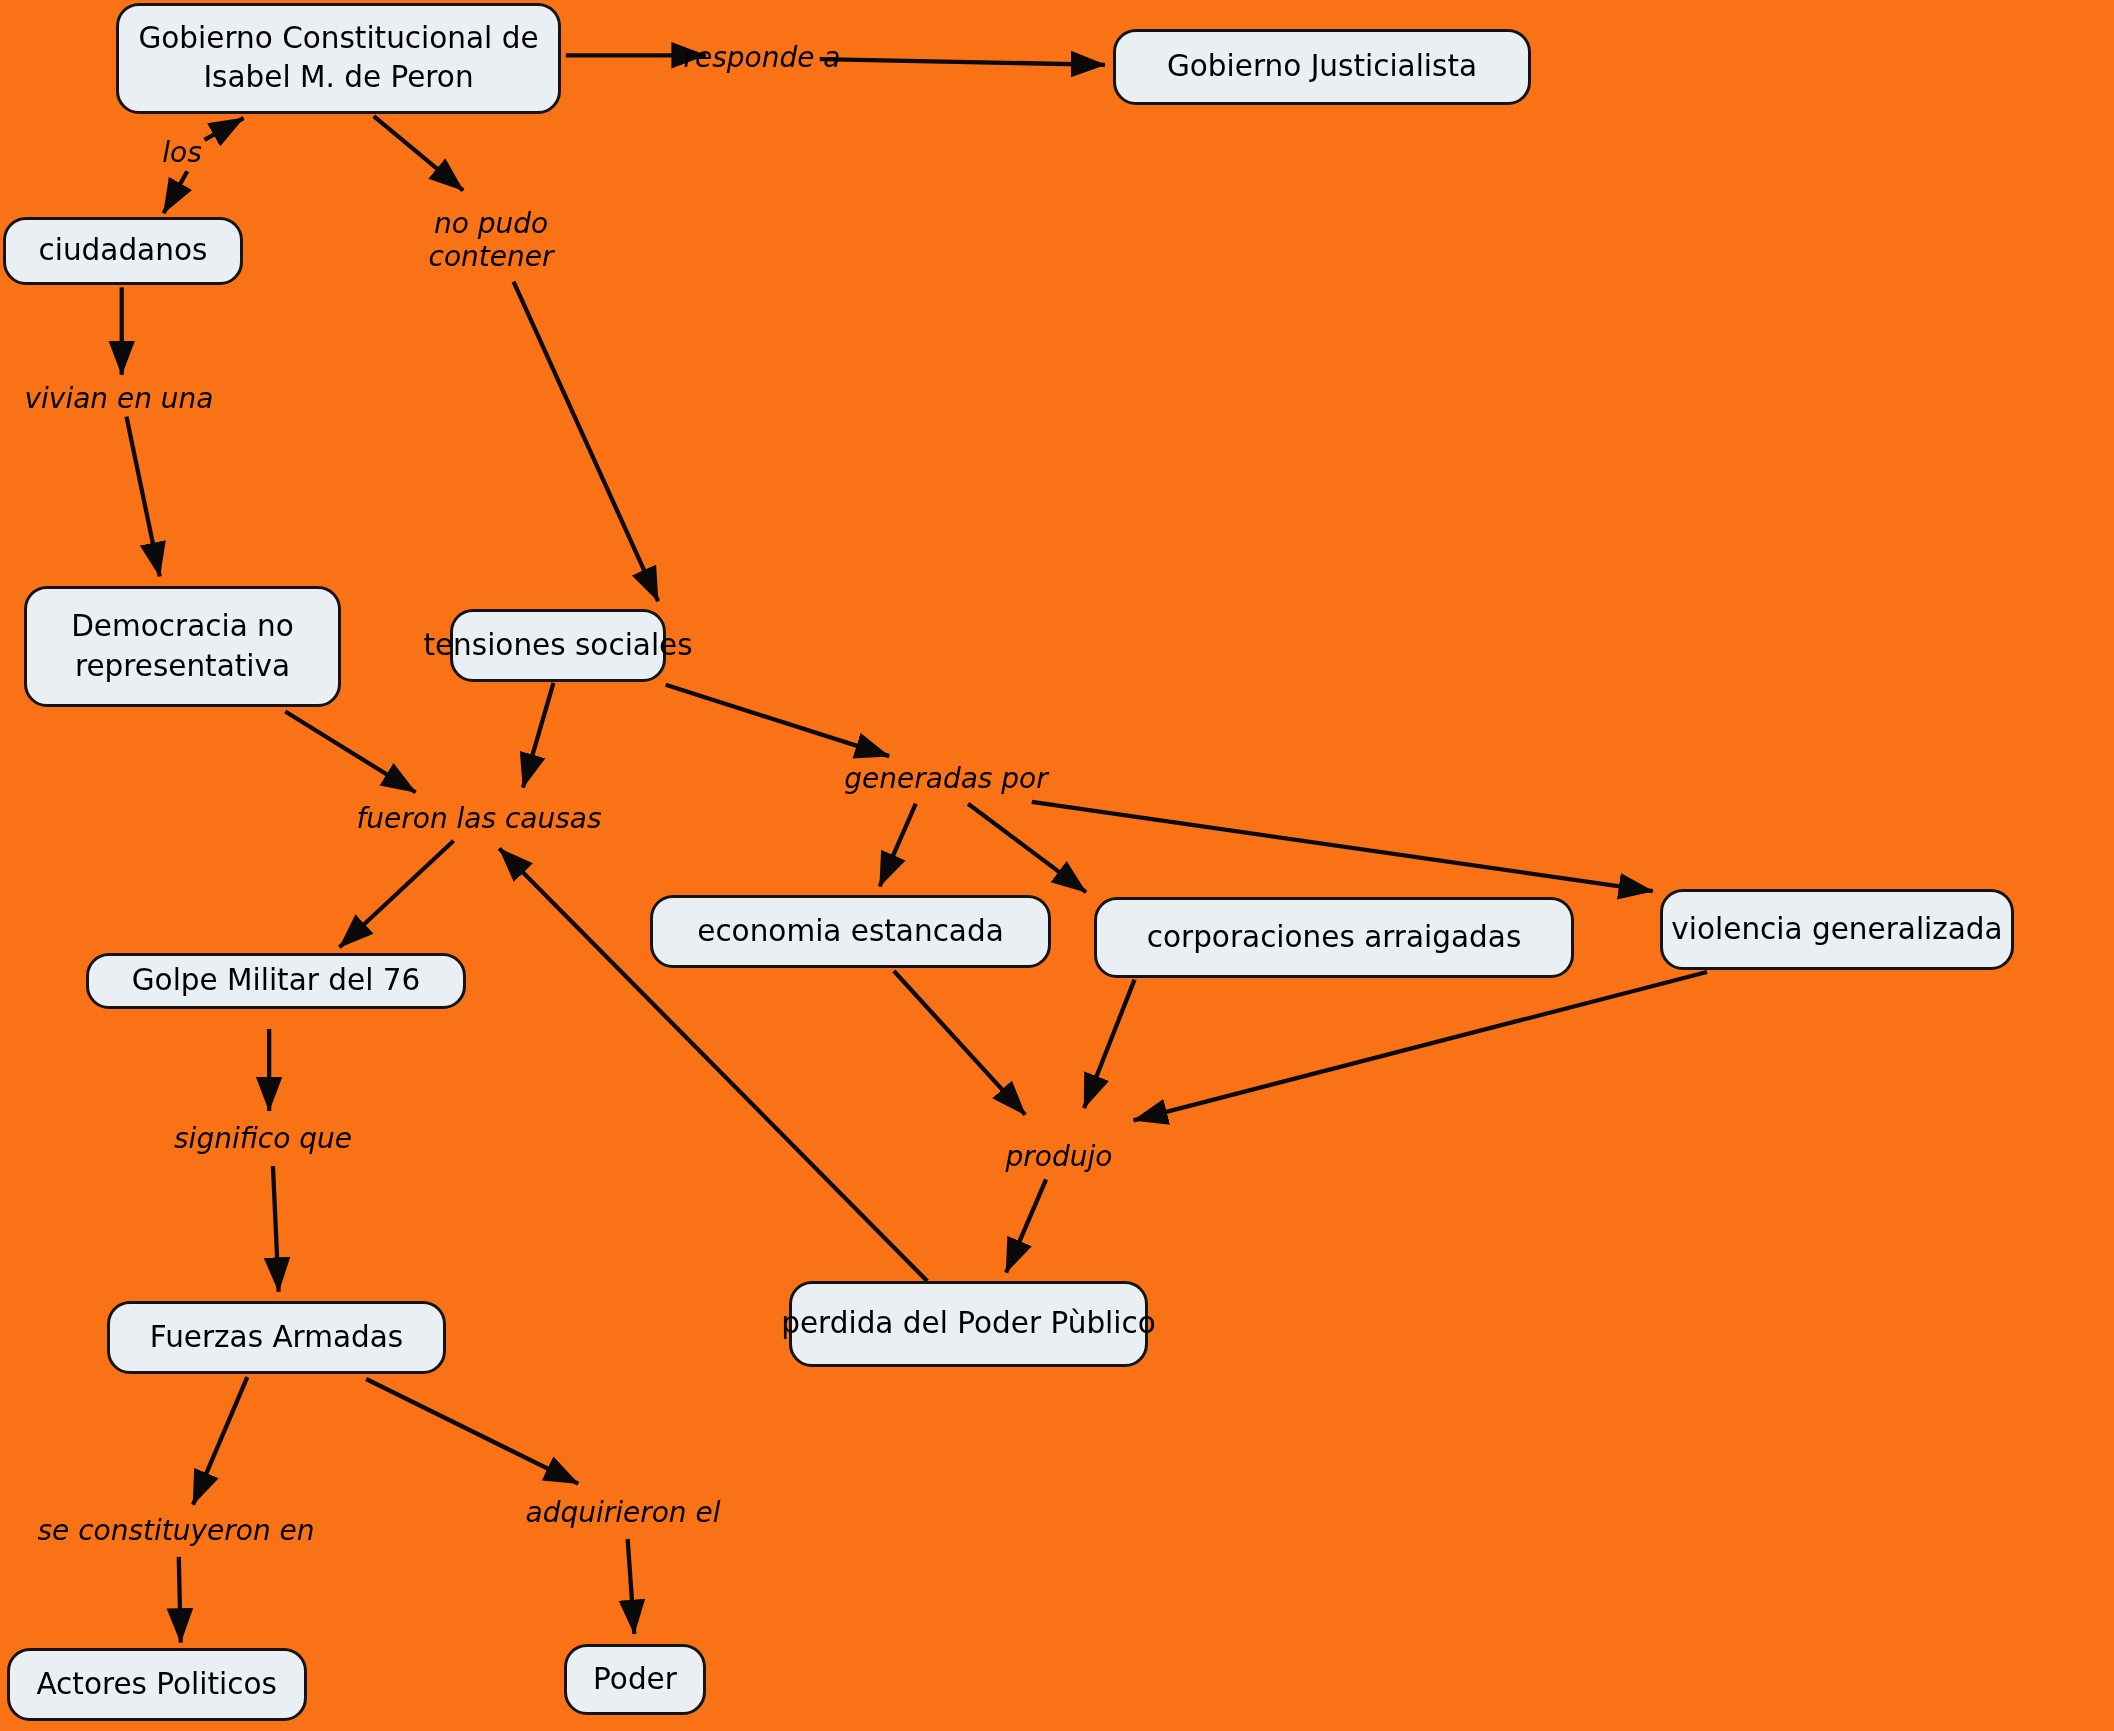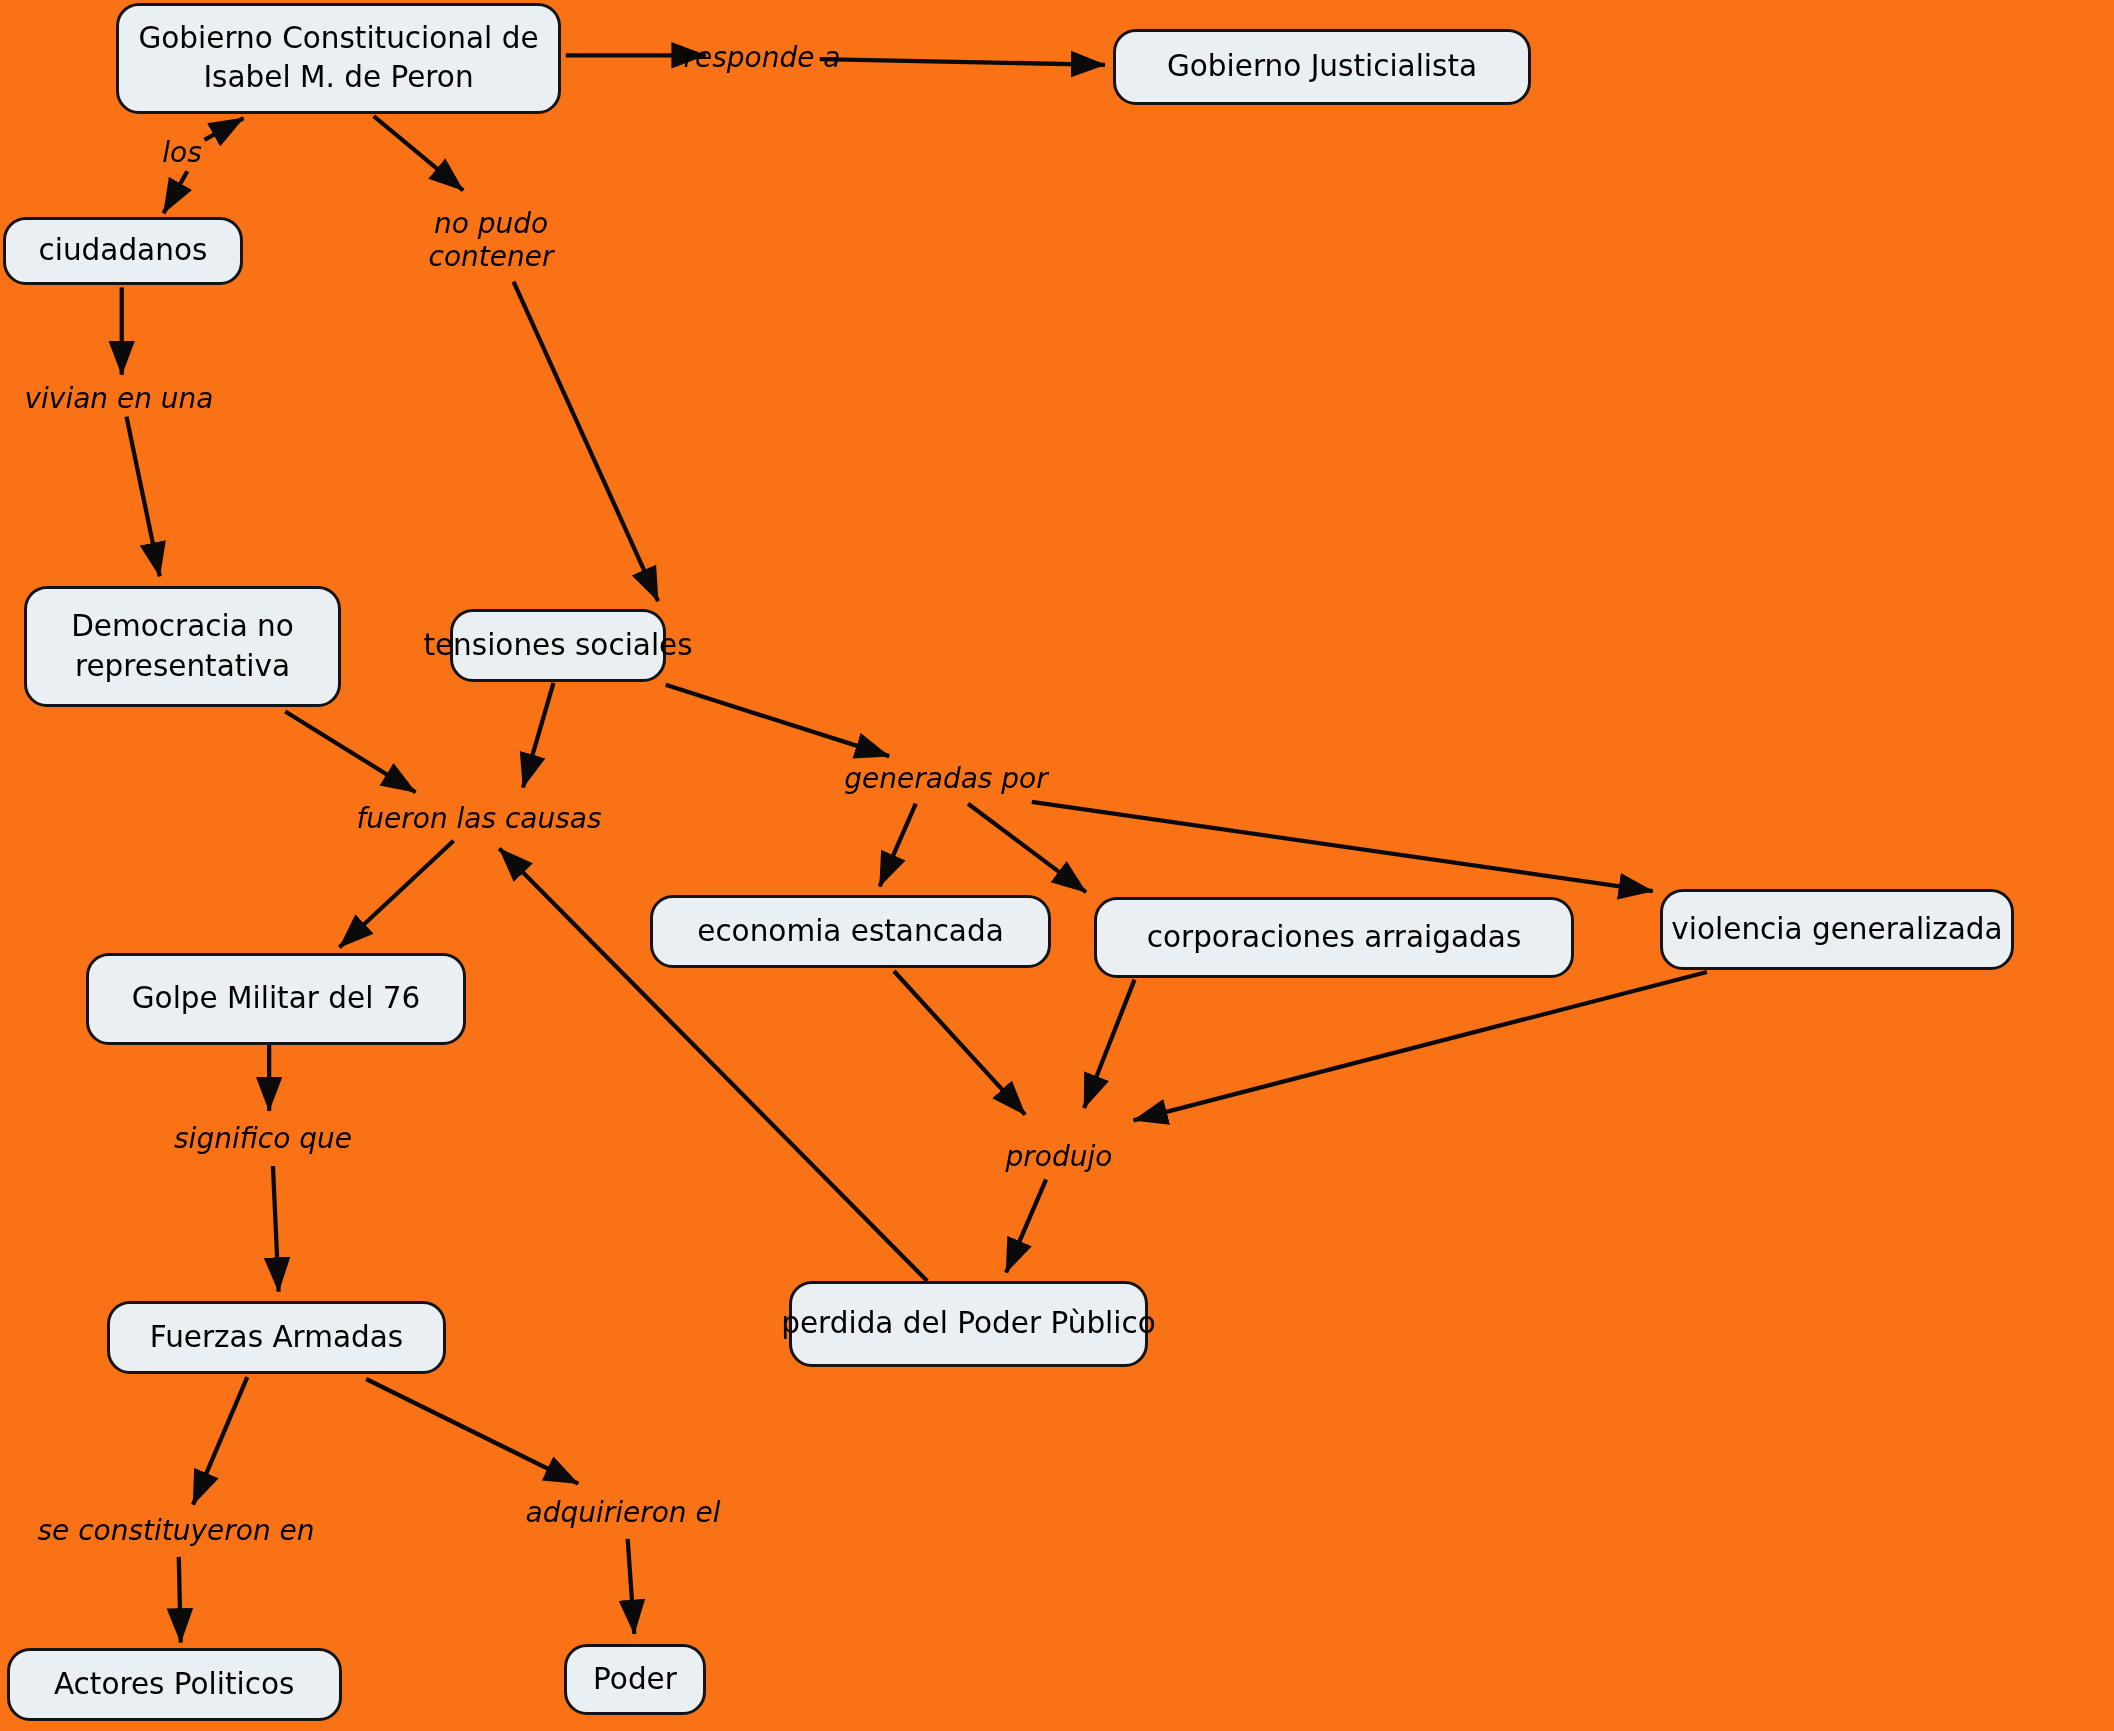--- a/index.html
+++ b/index.html
@@ -105,27 +105,27 @@
   <div class="node wrap" style="left:24px; top:586px; width:317px; height:121px;">Democracia no representativa</div>
 
   <div class="node" style="left:450px; top:609px; width:216px; height:73px;">tensiones sociales</div>
 
   <div class="node" style="left:650px; top:895px; width:401px; height:73px;">economia estancada</div>
 
   <div class="node" style="left:1094px; top:897px; width:480px; height:81px;">corporaciones arraigadas</div>
 
   <div class="node" style="left:1660px; top:889px; width:354px; height:81px;">violencia generalizada</div>
 
-  <div class="node" style="left:86px; top:953px; width:380px; height:92px;">Golpe Militar del 76</div>
+  <div class="node" style="left:86px; top:953px; width:380px; height:56px;">Golpe Militar del 76</div>
 
   <div class="node" style="left:107px; top:1301px; width:339px; height:73px;">Fuerzas Armadas</div>
 
   <div class="node" style="left:789px; top:1281px; width:359px; height:86px;">perdida del Poder Pùblico</div>
 
-  <div class="node" style="left:6.7px; top:1648px; width:335px; height:73px;">Actores Politicos</div>
+  <div class="node" style="left:6.7px; top:1648px; width:300px; height:73px;">Actores Politicos</div>
 
   <div class="node" style="left:564px; top:1644px; width:142px; height:71px;">Poder</div>
 
   <div class="link-label" style="left:762px; top:58px;">responde a</div>
 
   <div class="link-label" style="left:182px; top:153px;">los</div>
 
   <div class="link-label wrap" style="left:491px; top:240px; width:176px;">no pudo contener</div>
 
   <div class="link-label" style="left:119px; top:399px;">vivian en una</div>

